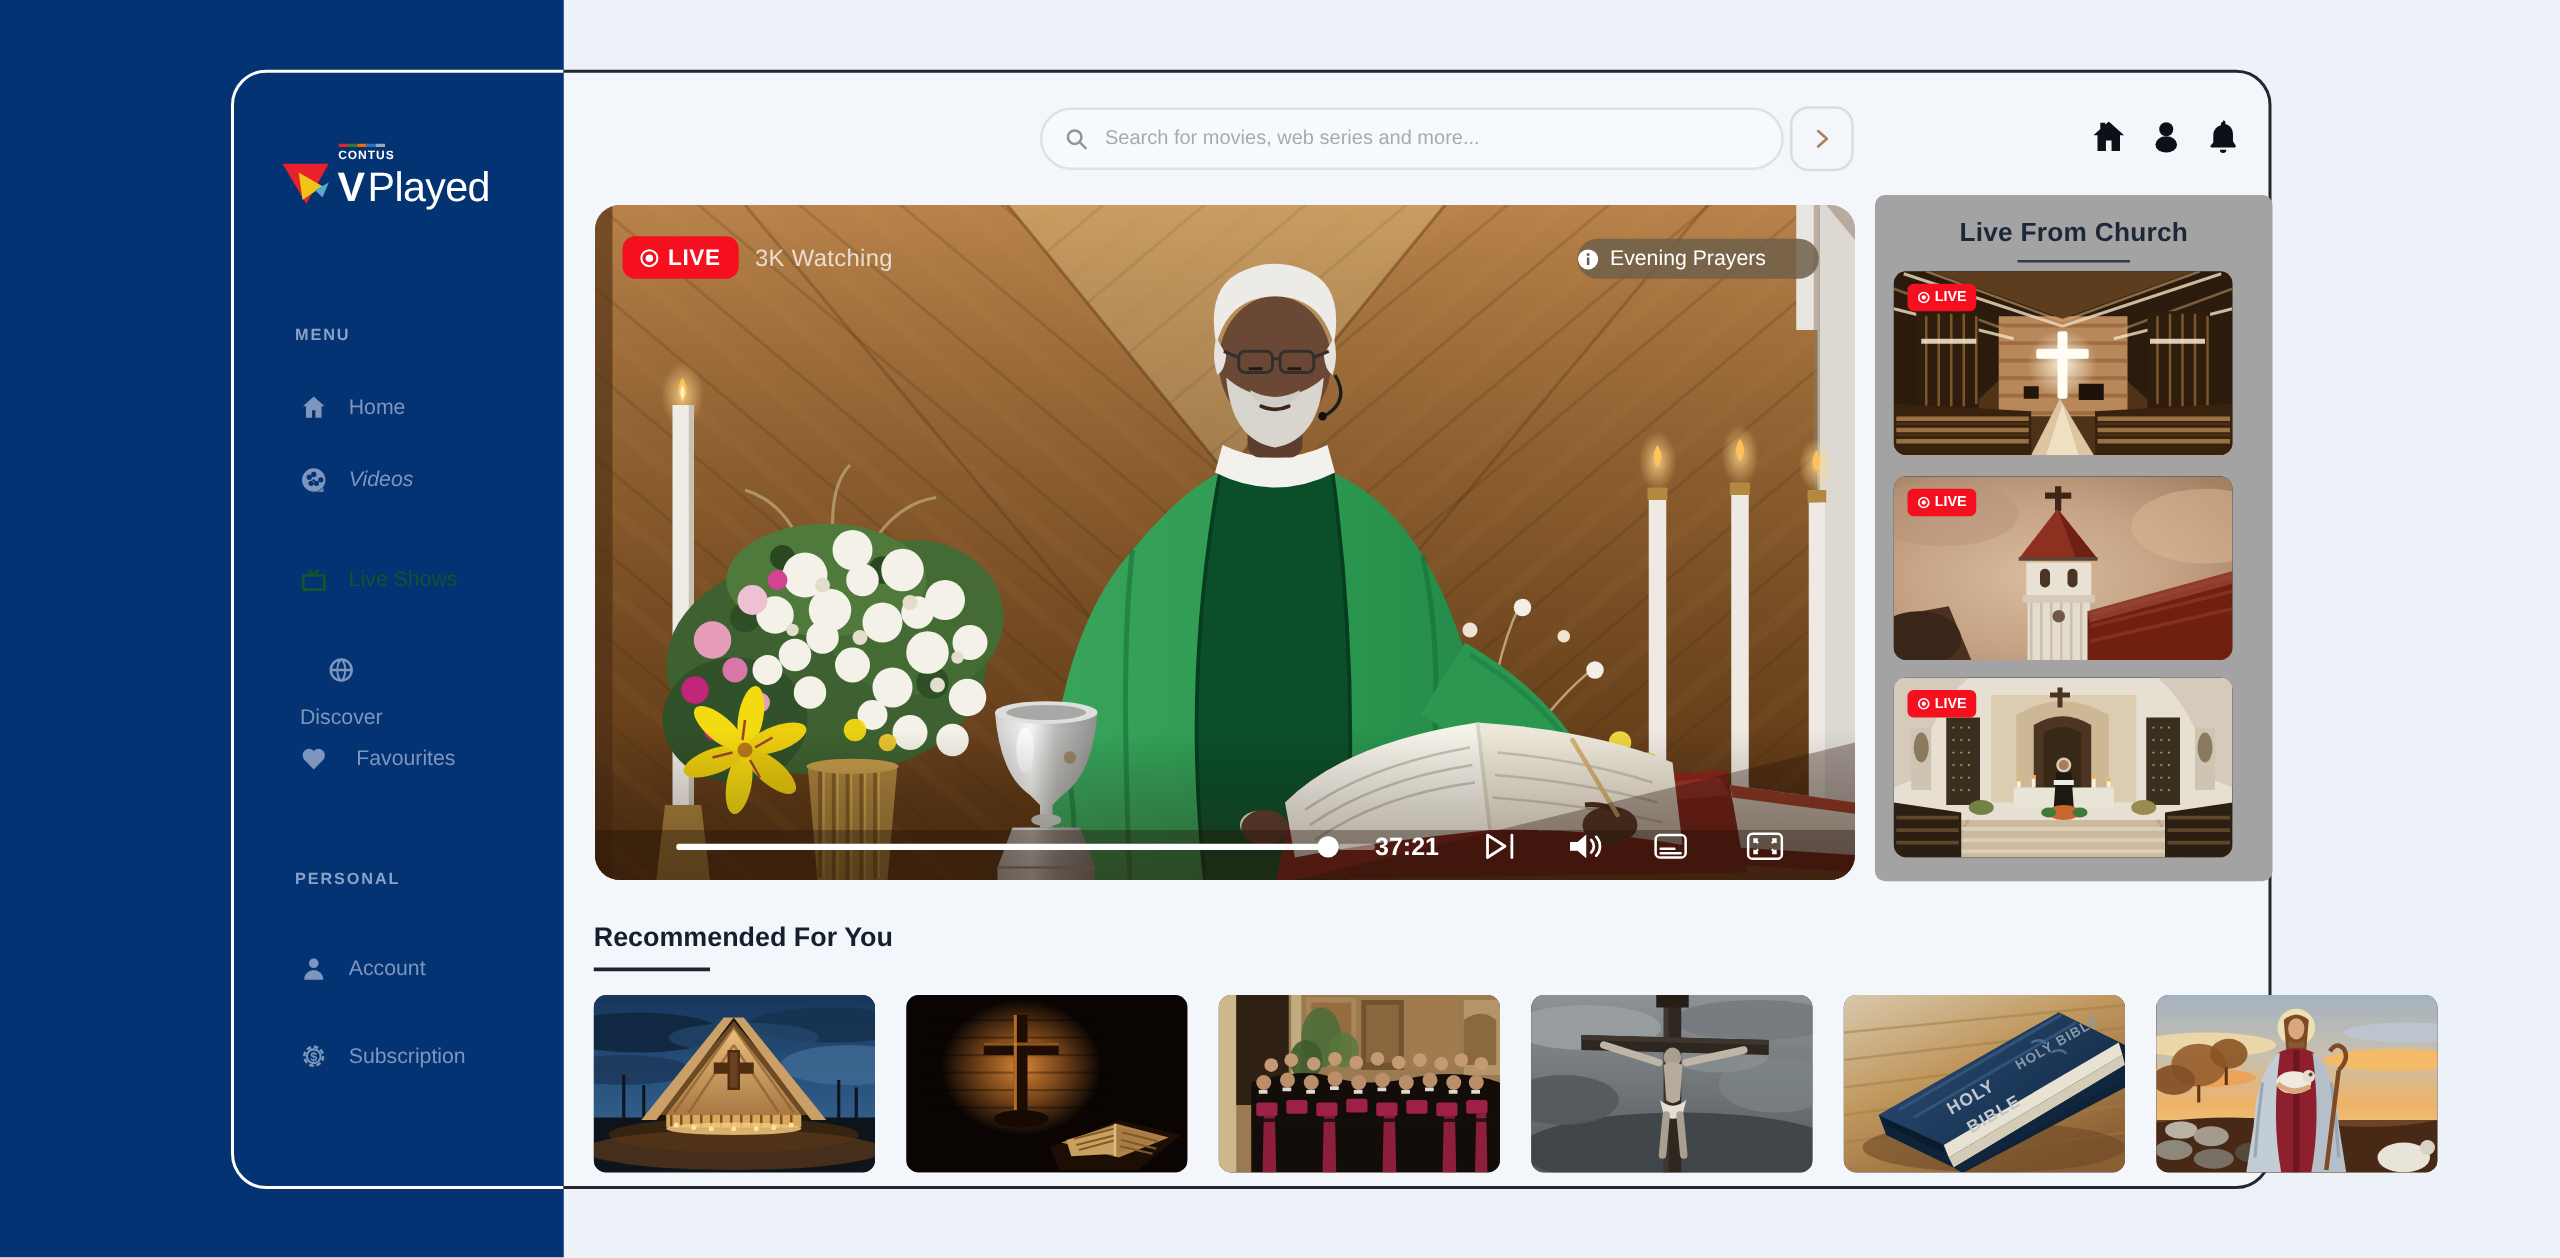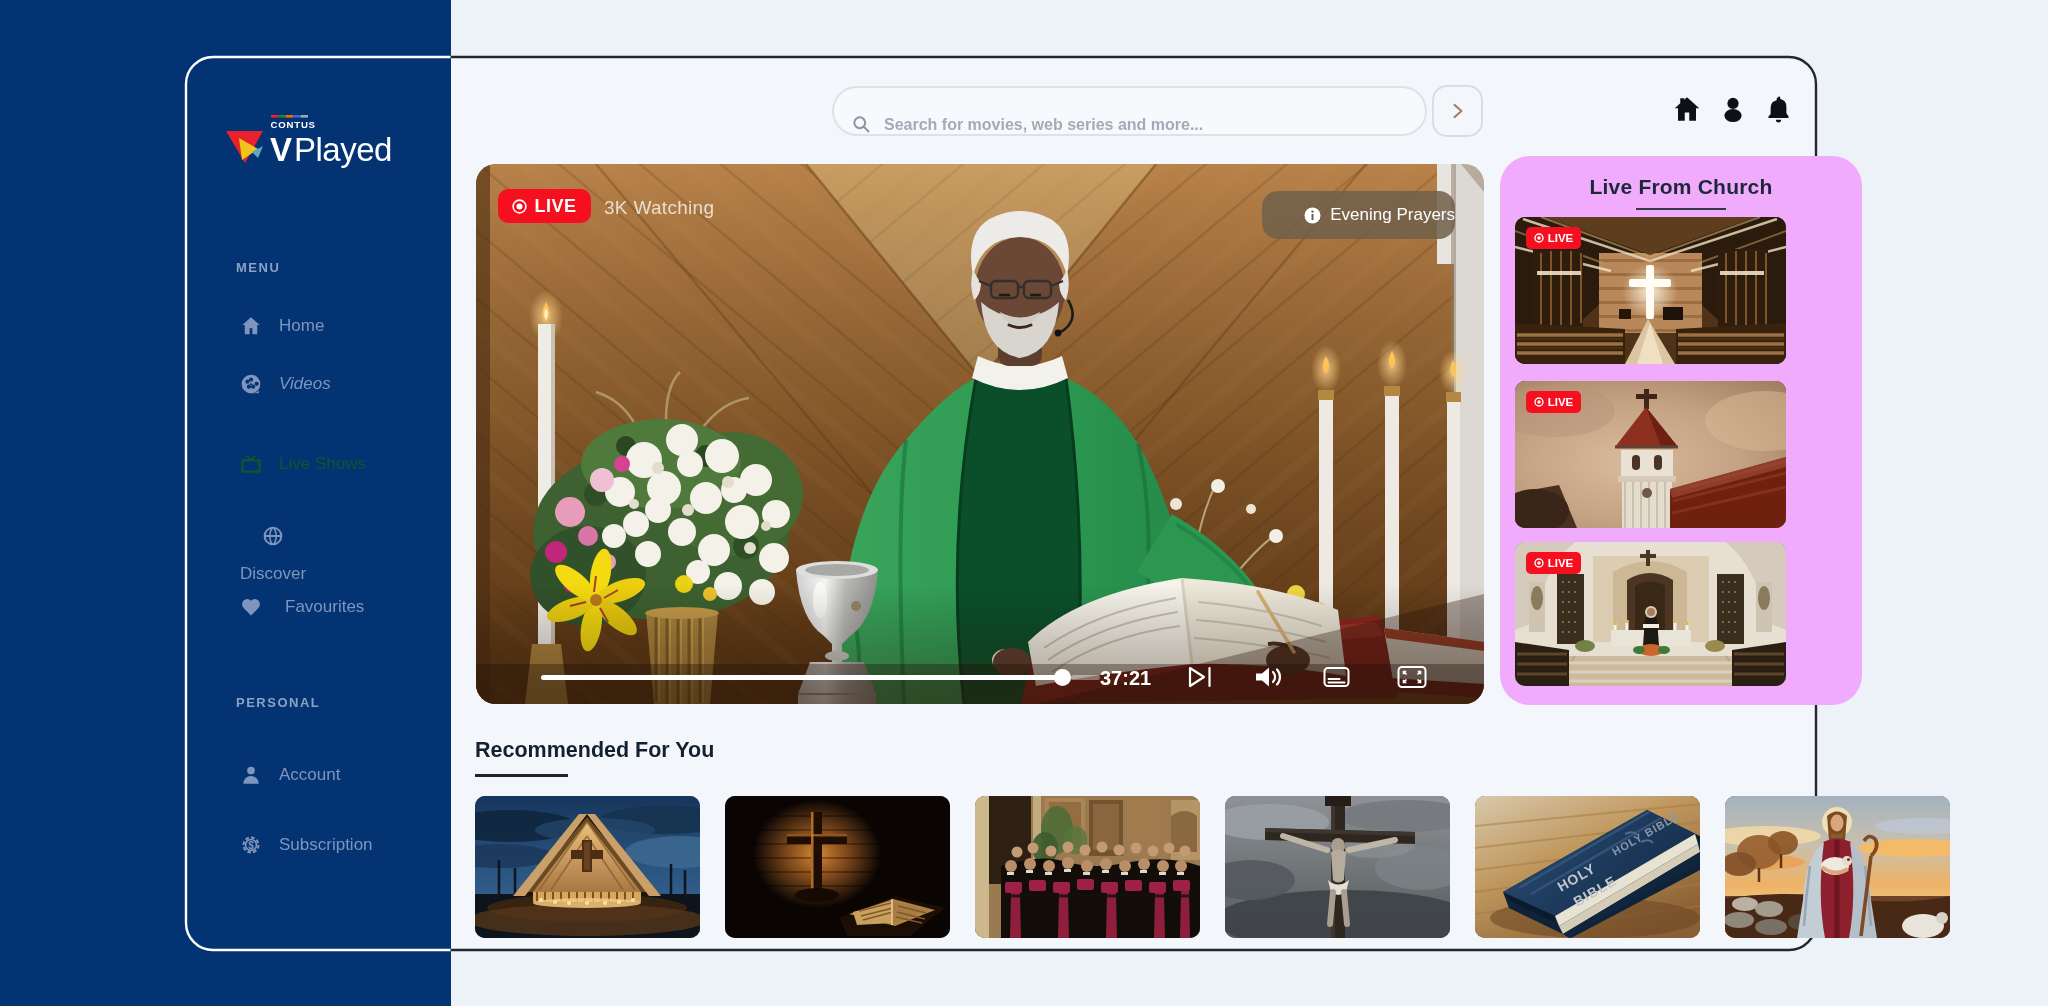--- a/index.html
+++ b/index.html
@@ -11,36 +11,36 @@
   .cardfill { left:185px; top:56px; width:1632px; height:895px; background:#f3f7fb; border-radius:28px; }
 
   
   .logo { left:225px; top:112px; width:200px; height:56px; }
   .menu-label { color:#8ba2c7; font-size:13px; font-weight:bold; letter-spacing:1.5px; }
   .mi { display:flex; align-items:center; gap:17px; color:#7e95bd; font-size:17px; height:24px; }
   .mi svg { width:22px; height:22px; flex:0 0 22px; }
   .mi.active { color:#14532d; font-weight:normal;justify-content:center; }
 
   
-  .search { left:832px; top:86px; width:595px; height:50px; border:2px solid #dfe1e4; border-radius:25px; background:#f7fafd; display:flex; align-items:flex-end;font-weight:bold; }
+  .search { left:832px; top:86px; width:595px; height:50px; border:2px solid #dfe1e4; border-radius:25px; background:#f7fafd; display:flex; align-items:center; }
   .search .ph { color:#a4abb4; font-size:16px; margin-left:13px; }
   .sbtn { left:1432px; top:85px; width:51px; height:52px; border:2px solid #dadce0; border-radius:15px; display:flex; align-items:center; justify-content:center; }
 
   
   .player { left:476px; top:164px; width:1008px; height:540px; border-radius:20px; overflow:hidden; background:#9a6631; }
   .livebadge { position:absolute; left:22px; top:25px; width:93px; height:34px; background:#f60f1f; border-radius:10px; display:flex; align-items:center; justify-content:center; gap:7px; color:#fff; font-weight:bold; font-size:18px; letter-spacing:.5px; }
   .watching { position:absolute; left:128px; top:33px; color:rgba(255,255,255,.75); font-size:19px; letter-spacing:.3px; }
-  .eptag { position:absolute; left:786px; top:27px; width:193px; height:48px; background:rgba(112,95,74,.85); border-radius:16px; display:flex; align-items:center; justify-content:flex-end; gap:9px; color:#fff; font-size:17px; }
+  .eptag { position:absolute; left:786px; top:27px; width:193px; height:32px; background:rgba(112,95,74,.85); border-radius:16px; display:flex; align-items:center; justify-content:flex-start; gap:9px; color:#fff; font-size:17px; }
   .pbar { position:absolute; left:65px; top:511px; width:521px; height:5px; background:#fff; border-radius:3px; }
   .pknob { position:absolute; left:578px; top:505px; width:17px; height:17px; background:#fff; border-radius:50%; }
   .ptime { position:absolute; left:624px; top:503px; color:#fff; font-size:20px; font-weight:bold; }
   .ctrl { position:absolute; top:501px; }
 
   
-  .lpanel { left:1500px; top:156px; width:362px; height:549px; background:#f0abfc; border-radius:30px; }
+  .lpanel { left:1500px; top:156px; width:318px; height:549px; background:#a3a3a3; border-radius:8px; }
   .lpanel h2 { text-align:center; margin-top:19px; font-size:21px; color:#1c2838; letter-spacing:.2px; }
   .lpanel .ul { margin:9px auto 0; width:90px; height:2px; background:#323a46; }
   .lthumb { position:absolute; left:15px; width:271px; height:147px; border-radius:10px; overflow:hidden; background:#333; }
   .minilive { position:absolute; left:11px; top:10px; width:55px; height:22px; background:#f60f1f; border-radius:5px; display:flex; align-items:center; justify-content:center; gap:4px; color:#fff; font-weight:bold; font-size:11.5px; }
 
   
   .rhead { left:475px; top:738px; font-size:21.5px; font-weight:bold; color:#15202f; }
   .rul { left:475px; top:774px; width:93px; height:3px; background:#1c2430; }
   .rthumb { position:absolute; top:796px; width:225px; height:142px; border-radius:10px; overflow:hidden; background:#444; }
 </style>

